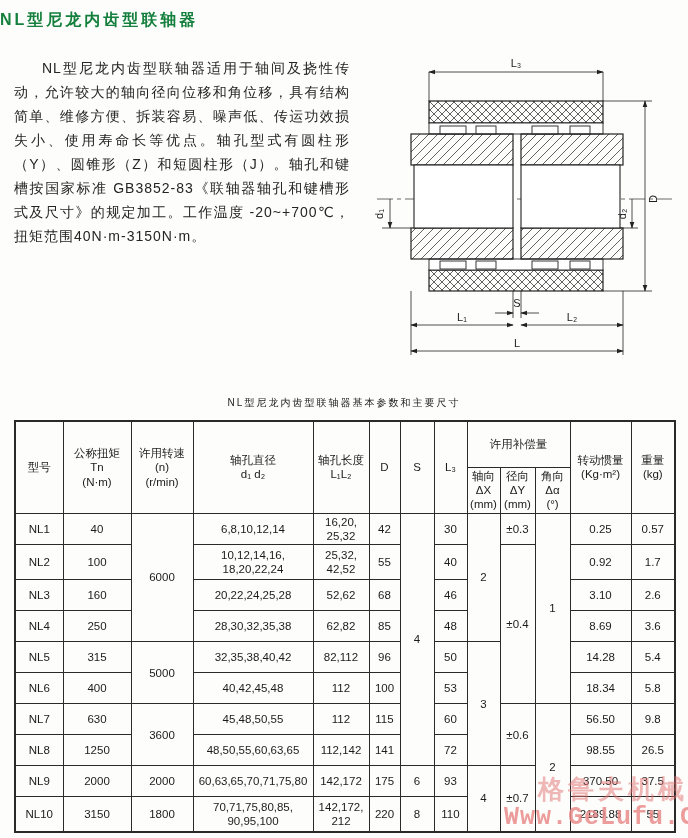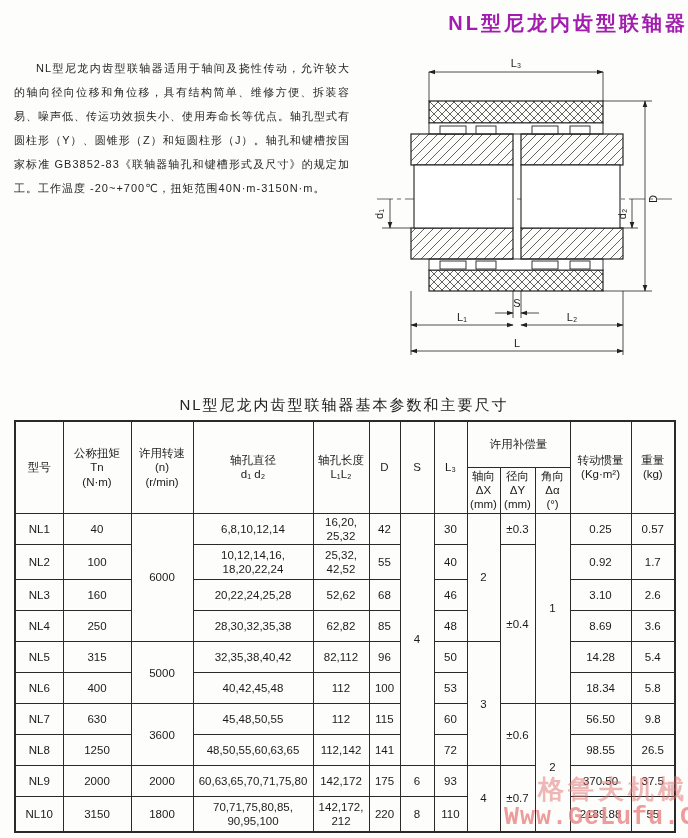--- a/index.html
+++ b/index.html
@@ -1,30 +1,30 @@
 <!DOCTYPE html>
 <html><head>
 <meta charset="utf-8">
 <style>
   * { margin:0; padding:0; box-sizing:border-box; }
   html,body { background:#ffffff; }
   body { width:688px; height:838px; font-family:"Liberation Sans","DejaVu Sans",sans-serif; color:#1c1c1c; }
   .page { position:relative; width:688px; height:838px; background:#fdfdfc; overflow:hidden; }
 
-  .main-title { position:absolute; top:10px; left:0; width:100%; text-align:right;
-    font-size:20px; font-weight:bold; letter-spacing:3px; color:#a21caf; }
+  .main-title { position:absolute; top:10px; left:0; width:100%; text-align:left;
+    font-size:16px; font-weight:bold; letter-spacing:3px; color:#15803d; }
 
   .intro { position:absolute; left:14px; top:56px; width:336px; max-height:330px; overflow:hidden;
-    font-size:11px; line-height:24px; letter-spacing:1px; text-align:justify; color:#252525; }
+    font-size:14px; line-height:24px; letter-spacing:1px; text-align:justify; color:#252525; }
   .intro p { text-indent:2em; }
 
   .diagram { position:absolute; left:374px; top:54px; width:312px; height:316px; }
 
   .table-title { position:absolute; top:396px; left:0; width:100%; text-align:center;
-    font-size:15px; letter-spacing:2px; color:#222; }
+    font-size:10px; letter-spacing:2px; color:#222; }
 
   .table-wrap { position:absolute; top:420px; left:14px; width:660px; }
   table.spec { width:660px; border-collapse:collapse; table-layout:fixed;
     font-size:11.5px; color:#1b1b1b; border:2px solid #2a2a2a; }
   .spec th, .spec td { border:1px solid #2a2a2a; text-align:center; vertical-align:middle;
     padding:1px 1px; white-space:pre-line; line-height:1.25; overflow:hidden; }
   .spec thead th { font-weight:normal; font-size:11.5px; }
   .spec thead tr.h1 { height:46px; }
   .spec thead tr.h2 { height:44px; }
   .spec tbody tr { height:31px; }

